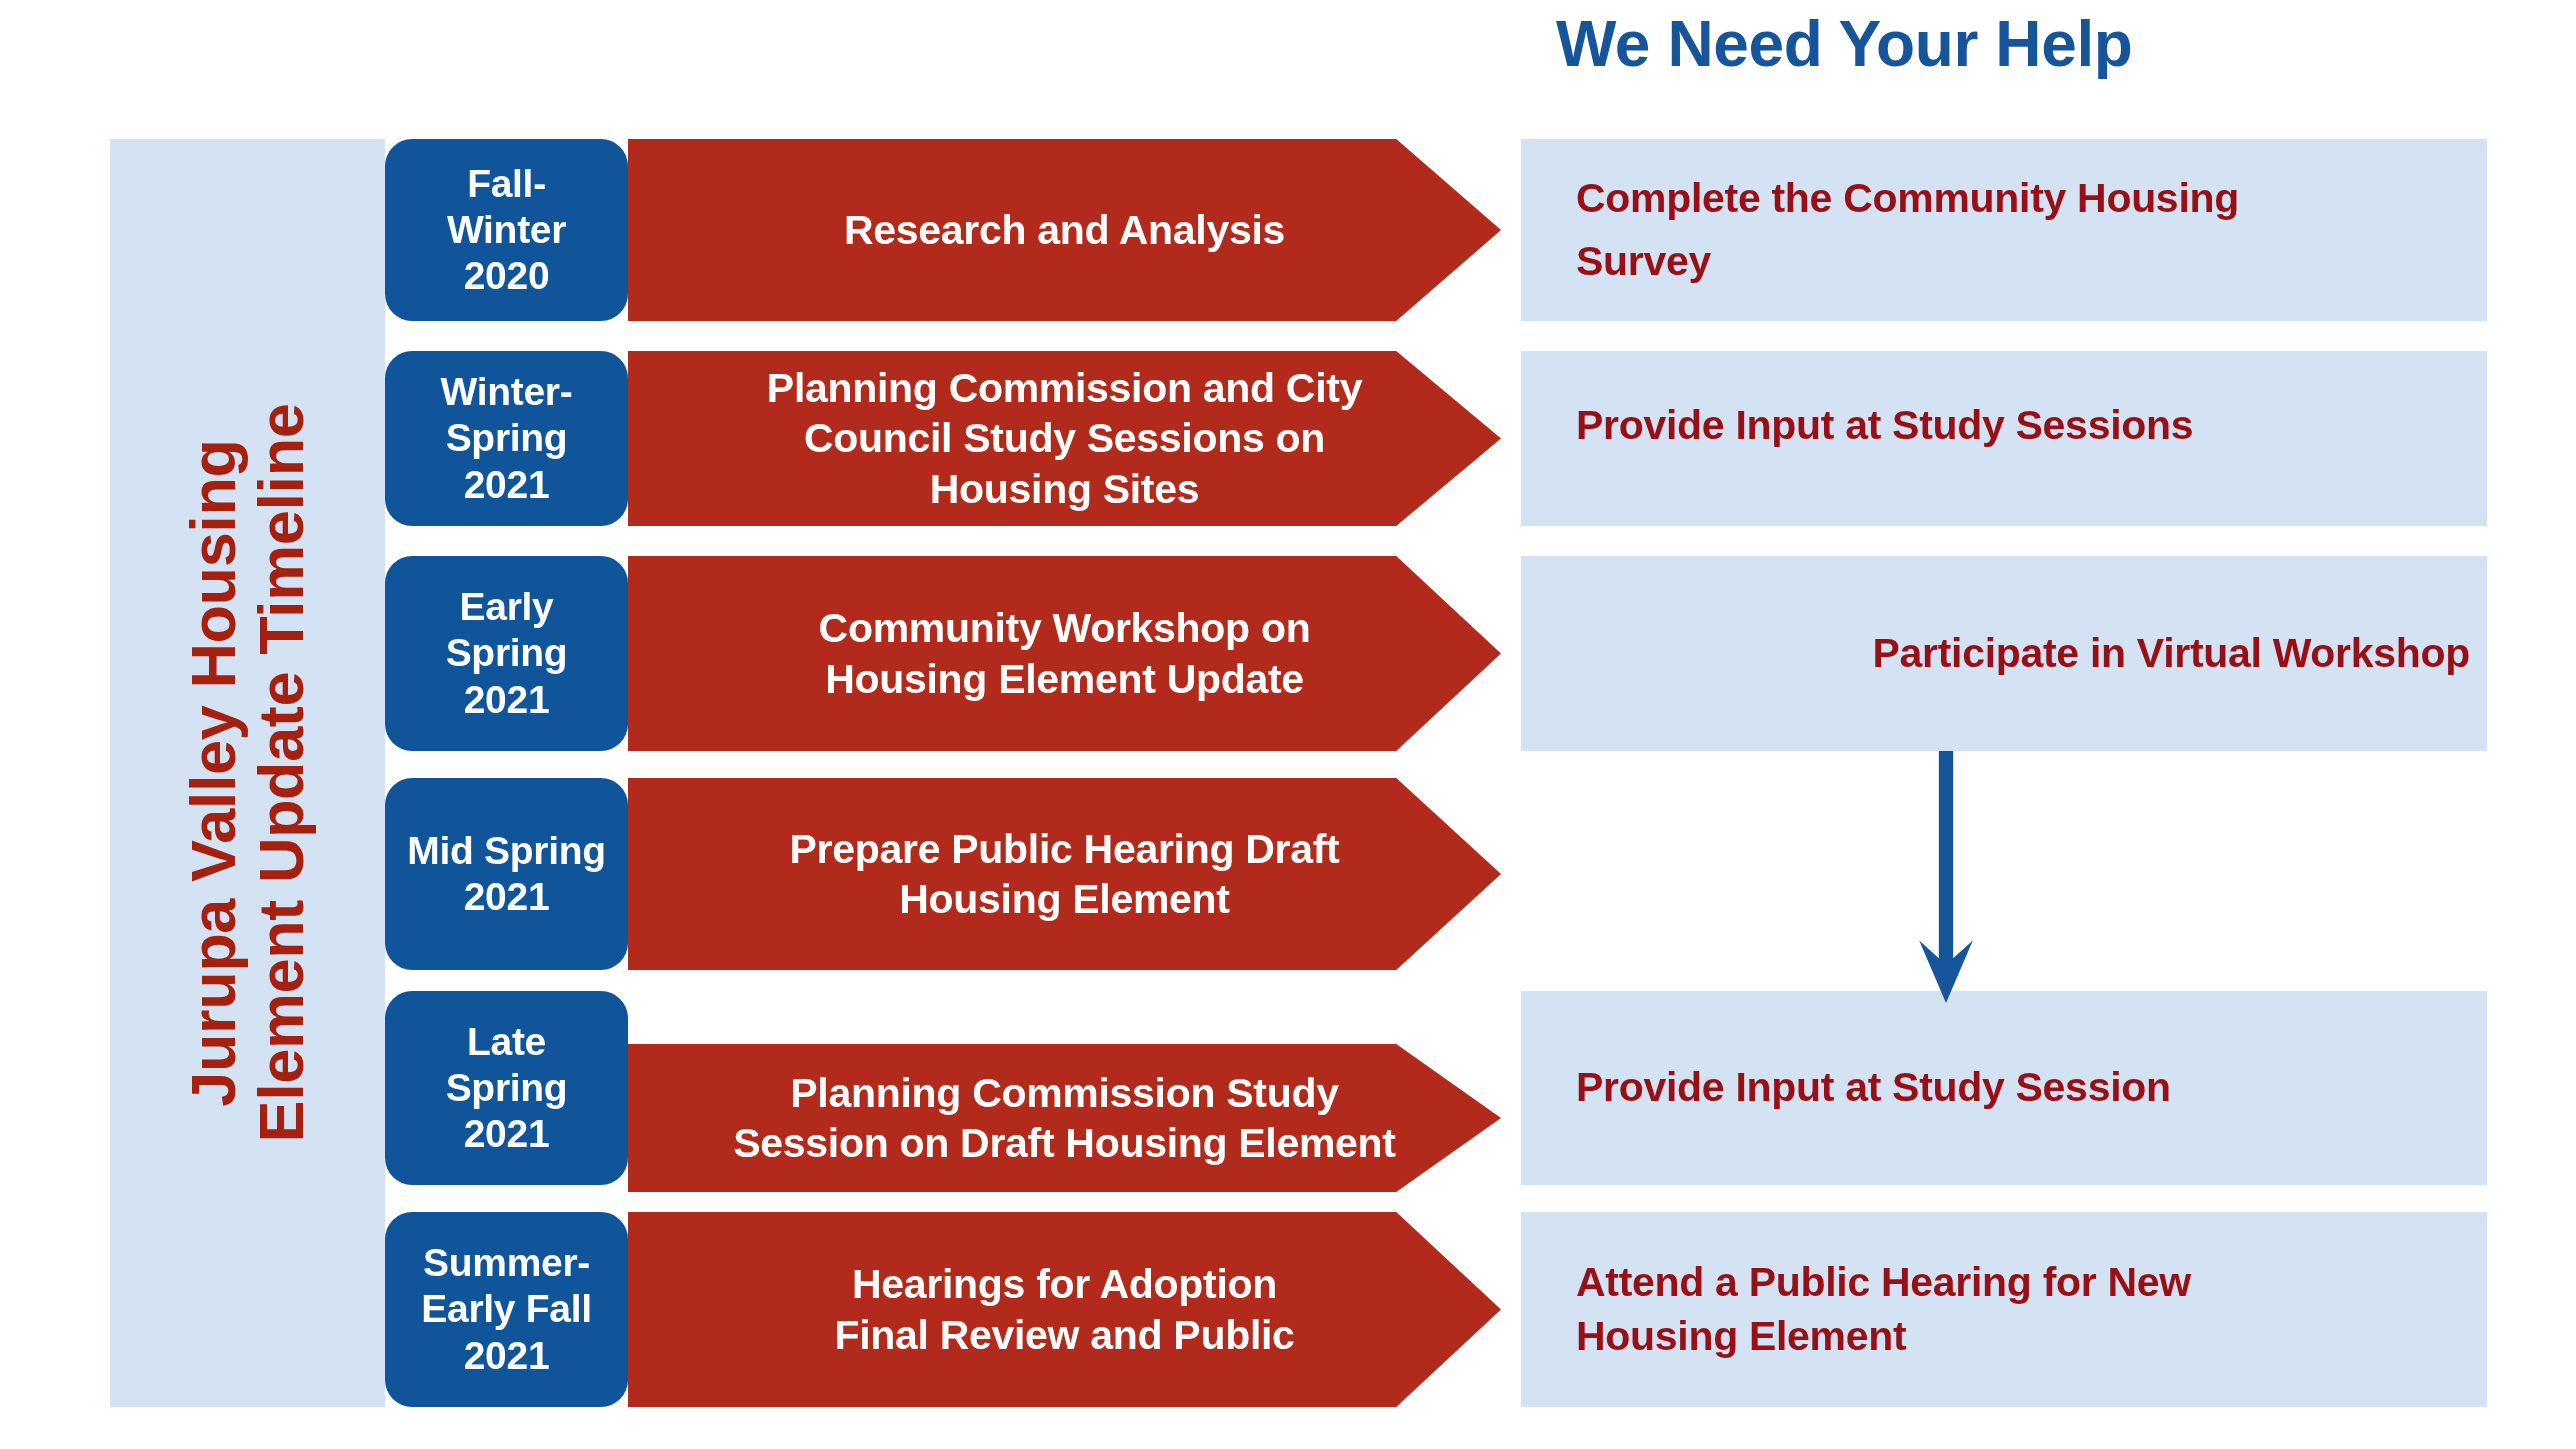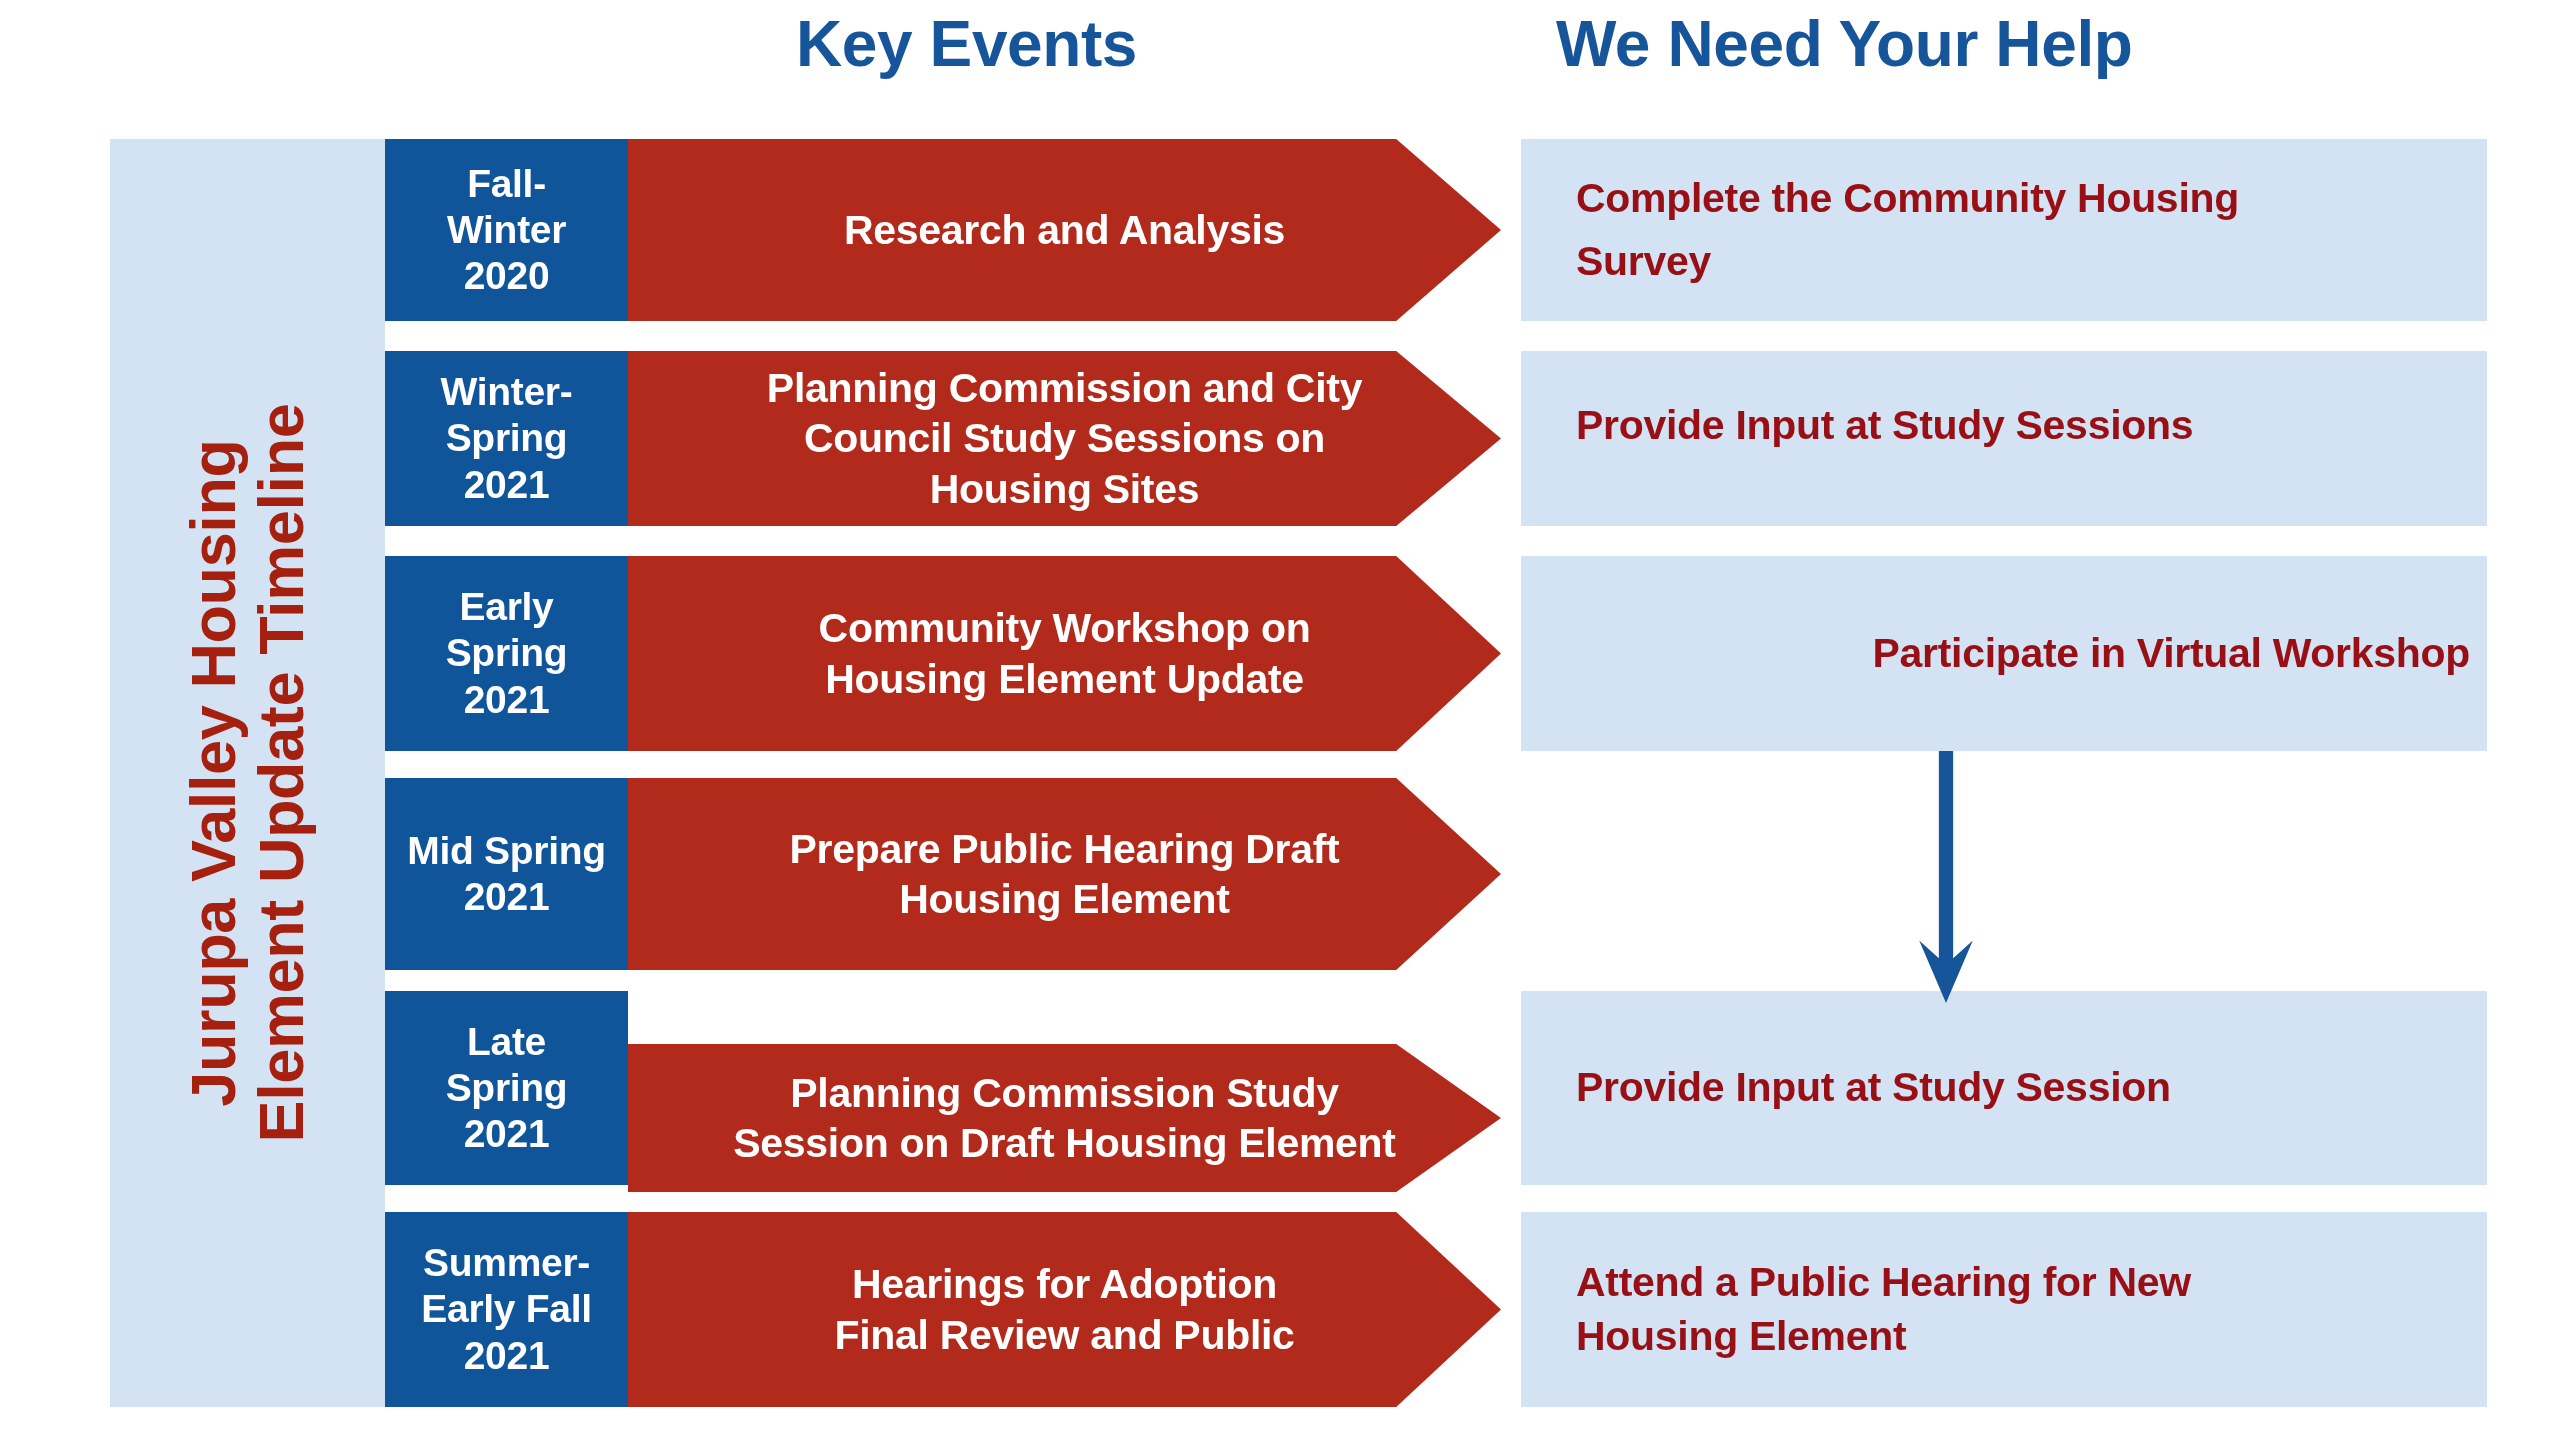--- a/index.html
+++ b/index.html
@@ -64,20 +64,21 @@
     color:#ffffff;
     font-weight:bold;
     font-size:39px;
     line-height:1.18;
     display:flex;
     flex-direction:column;
     align-items:center;
     justify-content:center;
     text-align:center;
     letter-spacing:-0.3px;
+    border-radius:27px;
   }
   .date-box .dl{display:block;}
 
   .arrow{
     position:absolute;
     left:628px;
     width:873px;
     background:#B22A1C;
     color:#ffffff;
     font-weight:bold;
@@ -115,21 +116,20 @@
     top:751px;
     width:86px;
     height:252px;
   }
 </style>
 </head>
 <body>
 
 <div id="stage">
 
-  <div class="col-head" id="head-key-events">Key Events</div>
 
   <div class="col-head" id="head-we-need">We Need Your Help</div>
 
   <div id="left-panel">
     <div id="left-title-wrap">
       <div id="left-title">
         <span class="ln">Jurupa Valley Housing</span>
         <span class="ln">Element Update Timeline</span>
       </div>
     </div>

